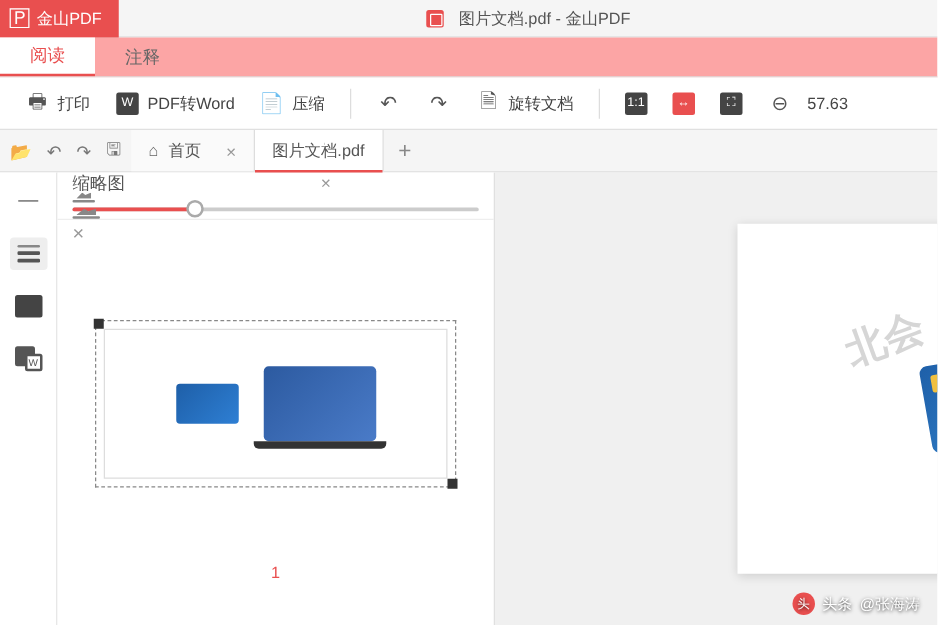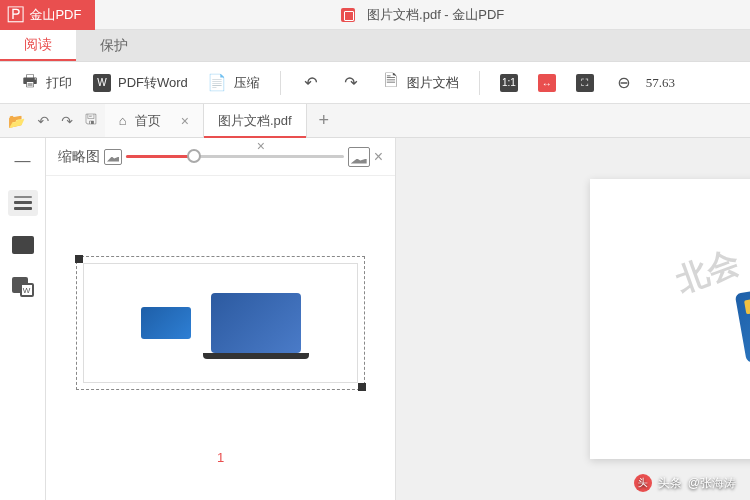--- a/index.html
+++ b/index.html
@@ -5,31 +5,31 @@
 * { margin: 0; padding: 0; box-sizing: border-box; font-family: "Microsoft YaHei", Arial, sans-serif; }
 body { width: 750px; height: 500px; overflow: hidden; background: #fff; position: relative; }
 
 .titlebar { height: 30px; background: #f5f5f5; display: flex; align-items: center; border-bottom: 1px solid #e0e0e0; }
 .logo-area { background: #e94f4f; color: #fff; height: 30px; display: flex; align-items: center; padding: 0 14px 0 8px; font-size: 13px; }
 .logo-icon { margin-right: 6px; font-size: 14px; }
 .title-center { flex: 1; text-align: center; color: #555; font-size: 13px; display: flex; align-items: center; justify-content: center; gap: 12px; }
 .pdf-small-icon { width: 14px; height: 14px; background: #e94f4f; display: inline-block; border-radius: 2px; position: relative; }
 .pdf-small-icon::after { content: ""; position: absolute; top: 3px; left: 3px; width: 8px; height: 8px; border: 1px solid #fff; border-radius: 1px; }
 
-.menubar { height: 32px; background: #e5e5e5; display: flex; align-items: stretch; border-bottom: 1px solid #ddd; }
+.menubar { height: 32px; background: #fca5a5; display: flex; align-items: stretch; border-bottom: 1px solid #ddd; }
 .menu-item { padding: 0 24px; display: flex; align-items: center; font-size: 14px; color: #666; cursor: pointer; }
 .menu-item.active { background: #fff; color: #e94f4f; border-bottom: 2px solid #e94f4f; font-weight: 500; }
 
 .toolbar { height: 42px; background: #fff; display: flex; align-items: center; padding: 0 12px; border-bottom: 1px solid #e0e0e0; gap: 4px; }
 .tool-btn { display: flex; align-items: center; gap: 6px; padding: 4px 8px; font-size: 13px; color: #444; cursor: pointer; border-radius: 3px; }
 .tool-icon { width: 20px; height: 20px; display: flex; align-items: center; justify-content: center; font-size: 16px; color: #555; }
 .divider { width: 1px; height: 24px; background: #ddd; margin: 0 8px; }
 .red-sq { width: 18px; height: 18px; background: #e94f4f; display: flex; align-items: center; justify-content: center; color: #fff; font-size: 10px; border-radius: 2px; }
 .dark-sq { width: 18px; height: 18px; background: #444; display: flex; align-items: center; justify-content: center; color: #fff; font-size: 10px; border-radius: 2px; }
-.zoom-val { font-size: 13px; color: #444; font-family: Liberation Serif, serif; }
+.zoom-val { font-size: 13px; color: #444; }
 
 .tabbar { height: 34px; background: #f5f5f5; display: flex; align-items: stretch; border-bottom: 1px solid #ddd; }
 .mini-tools { display: flex; align-items: center; padding: 0 8px; gap: 12px; color: #777; font-size: 14px; }
 .doc-tab { display: flex; align-items: center; padding: 0 14px; gap: 8px; font-size: 13px; color: #555; border-right: 1px solid #ddd; background: #fafafa; cursor: pointer; position: relative; }
 .doc-tab.active { background: #fff; flex-direction: column; }
 .doc-tab.active::after { content: ""; position: absolute; bottom: -1px; left: 0; right: 0; height: 2px; background: #e94f4f; }
 .tab-close { color: #999; font-size: 14px; margin-left: 12px; }
 .new-tab { display: flex; align-items: center; padding: 0 12px; color: #888; font-size: 18px; cursor: pointer; }
 .home-icon { color: #666; }
 
@@ -39,21 +39,21 @@
 .rail-btn.active { background: #eee; }
 .rail-lines { display: flex; flex-direction: column; gap: 3px; width: 18px; }
 .rail-lines span { height: 3px; background: #555; border-radius: 1px; }
 .rail-lines span:first-child { height: 2px; background: #888; }
 .rail-dark { width: 22px; height: 18px; background: #444; border-radius: 2px; }
 .rail-stack { position: relative; width: 22px; height: 20px; }
 .rail-stack .a { position: absolute; width: 16px; height: 16px; background: #555; top: 0; left: 0; border-radius: 2px; }
 .rail-stack .b { position: absolute; width: 14px; height: 14px; background: #fff; border: 2px solid #555; bottom: 0; right: 0; border-radius: 2px; font-size: 8px; color: #555; display: flex; align-items: center; justify-content: center; }
 
 .thumb-panel { width: 350px; background: #fff; border-right: 1px solid #e0e0e0; display: flex; flex-direction: column; }
-.thumb-header { height: 38px; display: flex; align-items: center; padding: 0 12px; gap: 4px; border-bottom: 1px solid #eee; }
+.thumb-header { height: 38px; display: flex; padding: 0 12px; gap: 4px; border-bottom: 1px solid #eee; flex-direction: column; }
 .thumb-title { font-size: 14px; color: #555; }
 .img-icon-s { width: 18px; height: 16px; border: 1.5px solid #888; border-radius: 2px; position: relative; }
 .img-icon-s::after { content: ""; position: absolute; bottom: 2px; left: 2px; right: 2px; height: 5px; background: #888; clip-path: polygon(0 100%, 40% 0, 60% 40%, 100% 0, 100% 100%); }
 .slider { flex: 1; display: flex; align-items: center; }
 .slider-track { height: 3px; background: #ccc; flex: 1; position: relative; border-radius: 2px; }
 .slider-fill { position: absolute; height: 3px; background: #e94f4f; left: 0; width: 30%; border-radius: 2px; }
 .slider-thumb { position: absolute; width: 14px; height: 14px; background: #fff; border: 2px solid #aaa; border-radius: 50%; top: -6px; left: 28%; }
 .panel-close { color: #999; font-size: 16px; cursor: pointer; }
 
 .thumb-body { flex: 1; padding: 80px 30px 20px; overflow: auto; }
@@ -86,21 +86,21 @@
     <span>金山PDF</span>
   </div>
   <div class="title-center">
     <span class="pdf-small-icon"></span>
     <span>图片文档.pdf - 金山PDF</span>
   </div>
 </div>
 
 <div class="menubar">
   <div class="menu-item active">阅读</div>
-  <div class="menu-item">保护</div>
+  <div class="menu-item">注释</div>
 </div>
 
 <div class="toolbar">
   <div class="tool-btn">
     <span class="tool-icon">🖶</span>
     <span>打印</span>
   </div>
   <div class="tool-btn">
     <span class="tool-icon">
         <span class="dark-sq">W</span>
@@ -113,21 +113,21 @@
   </div>
   <div class="divider"></div>
   <div class="tool-btn">
       <span class="tool-icon">↶</span>
     </div>
   <div class="tool-btn">
       <span class="tool-icon">↷</span>
     </div>
   <div class="tool-btn">
     <span class="tool-icon">🗎</span>
-    <span>图片文档</span>
+    <span>旋转文档</span>
   </div>
   <div class="divider"></div>
   <div class="tool-btn">
       <span class="dark-sq">1:1</span>
     </div>
   <div class="tool-btn">
       <span class="red-sq">↔</span>
     </div>
   <div class="tool-btn">
       <span class="dark-sq">⛶</span>

